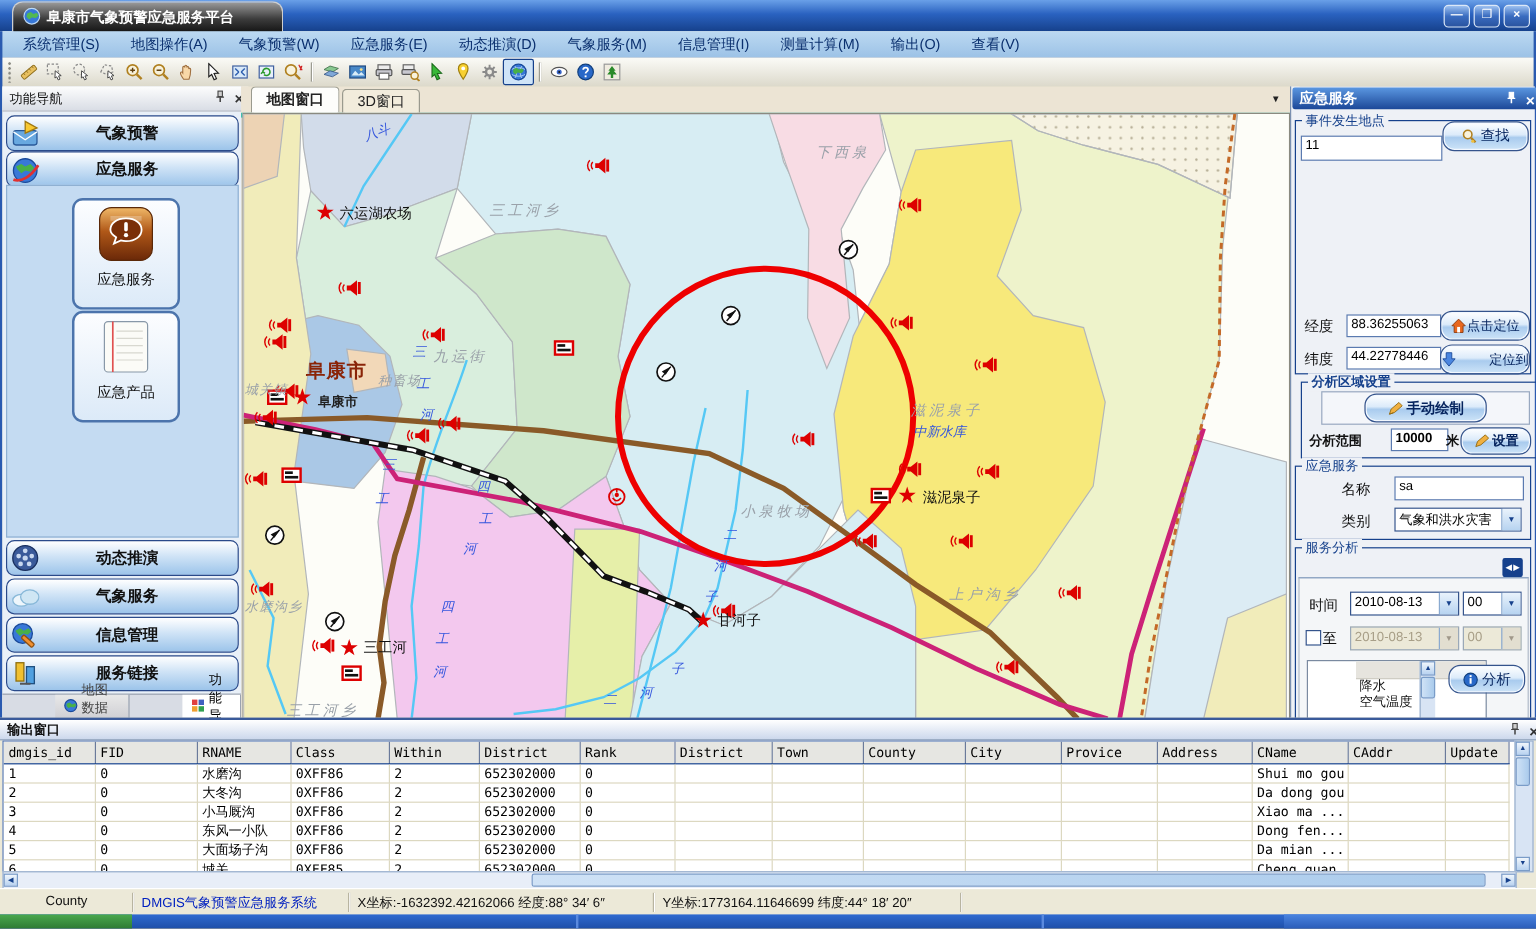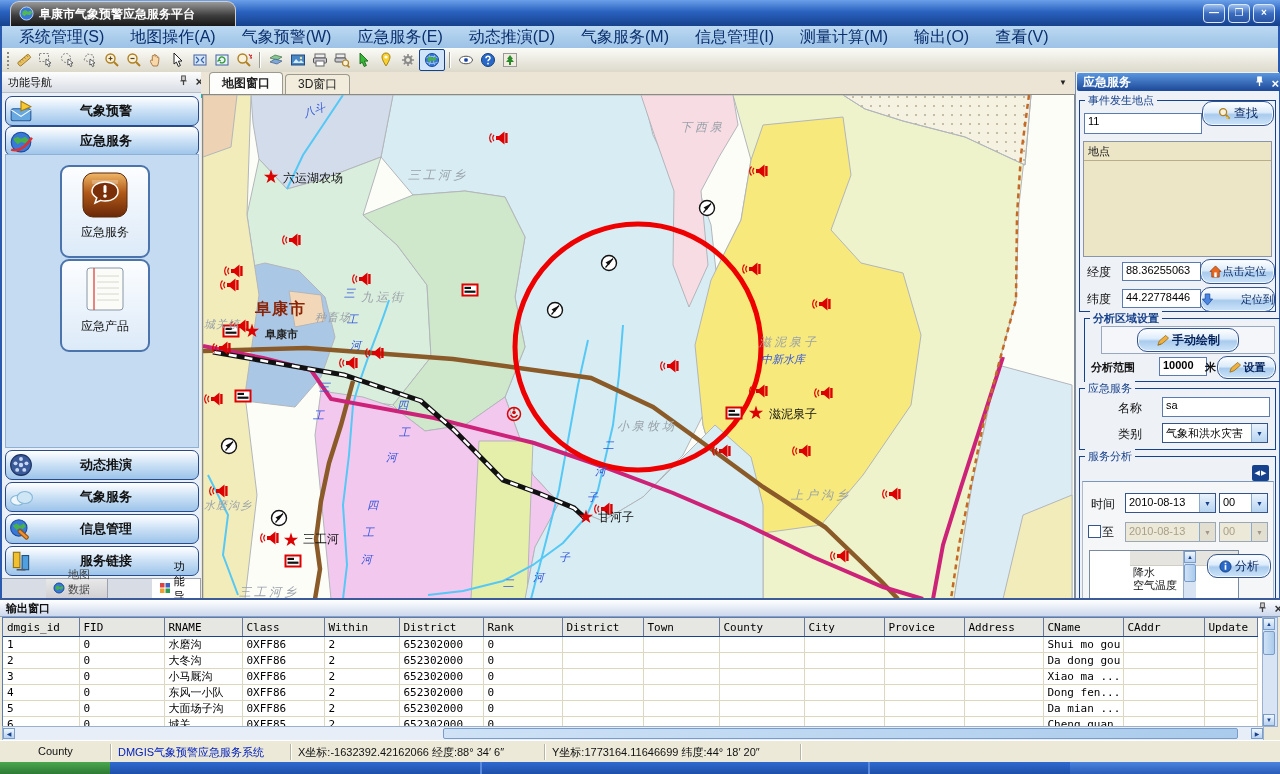--- a/index.html
+++ b/index.html
@@ -11,21 +11,21 @@
   .titlebar{left:0;top:0;width:1280px;height:26px;background:linear-gradient(180deg,#6aa0e8 0%,#2a62c0 45%,#16418c 100%);}
   .titleplate{left:10px;top:1px;height:25px;width:208px;border:1px solid #cfcfcf;border-bottom:none;
       border-radius:9px 9px 0 0;background:linear-gradient(180deg,#9a9a9a,#3c3c3c 55%,#141414);
       display:flex;align-items:center;gap:5px;padding:0 8px;color:#fff;font-size:12px;font-weight:bold;}
   .wctrls{right:5px;top:4px;display:flex;gap:3px;}
   .wbtn{width:20px;height:17px;border:1px solid #dce8f8;border-radius:4px;color:#fff;font-size:10px;line-height:15px;
       text-align:center;background:linear-gradient(180deg,#9cc0f0,#3a6cc0 50%,#2a54a0);font-weight:bold;}
   
   .menubar{left:0;top:26px;width:1280px;height:22px;background:linear-gradient(180deg,#bcd9f2,#9cc2e6);
       border-bottom:1px solid #6d8cba;display:flex;align-items:center;padding-left:6px;}
-  .menu-item{padding:2px 13px;font-size:16px;color:#0a2f6e;}
+  .menu-item{padding:2px 13px;font-size:12px;color:#0a2f6e;}
   
   .toolbar{left:0;top:48px;width:1280px;height:24px;background:linear-gradient(180deg,#fbfbf7,#dcd9cb);
       border-bottom:1px solid #a7a79b;display:flex;align-items:center;padding-left:3px;}
   .grip{width:4px;height:18px;margin:0 3px;background-image:radial-gradient(circle,#8a8a82 1px,transparent 1.2px);
       background-size:4px 4px;}
   .tbtn{width:22px;height:20px;display:flex;align-items:center;justify-content:center;}
   .tbtn svg{width:16px;height:16px;}
   .tbtn.active{background:#cfe4f8;border:1px solid #16418c;border-radius:2px;width:24px;}
   .tsep{width:1px;height:16px;background:#9b9b90;margin:0 4px;border-right:1px solid #fff;}
   
@@ -615,23 +615,20 @@
       <span class="leg">事件发生地点</span>
       <div class="inp" style="left:4px;top:12px;width:110px;height:17px;">11</div>
       <div class="xbtn" style="left:122px;top:0;width:70px;height:23px;">
         <svg viewBox="0 0 14 14">
             <circle cx="5.5" cy="5.5" r="3.8" fill="#f8f2dc" stroke="#b08020" stroke-width="1.4"></circle>
             <path d="M8.5 8.5l4 4" stroke="#b08020" stroke-width="2"></path>
             <circle cx="10" cy="11.5" r="1.4" fill="#f0c040"></circle>
           </svg>
         <span>查找</span>
       </div>
-      <div class="tanbox" style="left:3px;top:40px;width:187px;height:114px;">
-        <div class="tanhdr">地点</div>
-      </div>
       <span class="flab" style="left:7px;top:163px;">经度</span>
       <div class="inp" style="left:42px;top:161px;width:71px;height:15px;">88.36255063</div>
       <div class="xbtn" style="left:120px;top:158px;width:73px;height:23px;font-size:11px;gap:1px;">
         <svg viewBox="0 0 14 14">
             <path d="M7 1L1 7h2v6h8V7h2z" fill="#e86820" stroke="#8a3a10" stroke-width="0.8"></path>
             <rect x="5.7" y="8" width="2.6" height="5" fill="#fff"></rect>
           </svg>
         <span>点击定位</span>
       </div>
       <span class="flab" style="left:7px;top:190px;">纬度</span>

